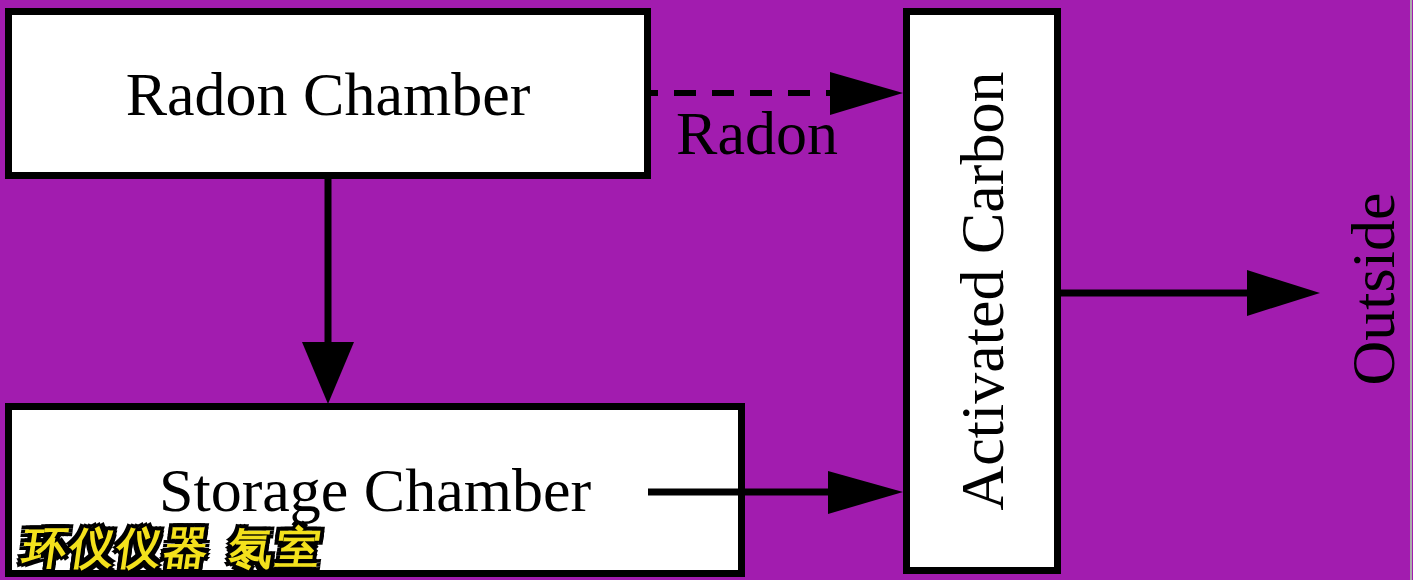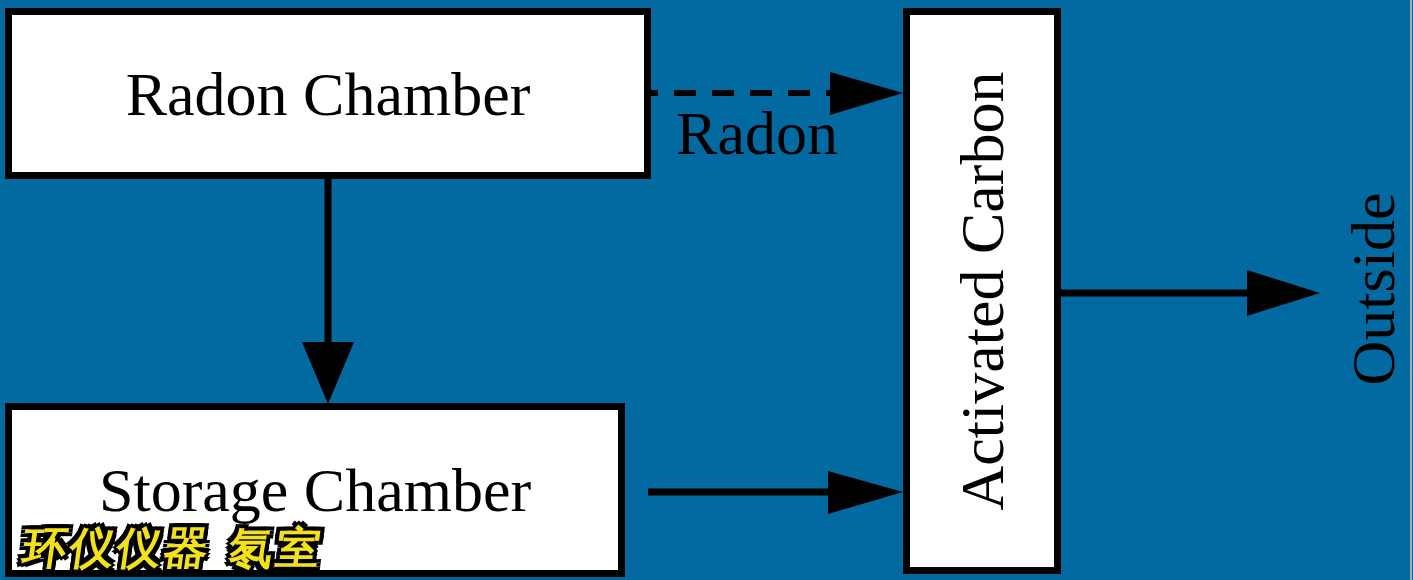--- a/index.html
+++ b/index.html
@@ -1,20 +1,20 @@
 <!DOCTYPE html>
 <html><head>
 <meta charset="utf-8">
 <style>
   html, body { margin: 0; padding: 0; background: #ffffff; }
   .diagram {
     position: relative;
     width: 1413px;
     height: 580px;
-    background: #0369a1;
+    background: #a21caf;
     overflow: hidden;
     font-family: "Liberation Serif", "DejaVu Serif", serif;
     color: #000;
   }
   .frame-right {
     position: absolute;
     right: 1px; top: 0;
     width: 2px; height: 580px;
     background: #ababab;
   }
@@ -26,21 +26,21 @@
     display: flex;
     align-items: center;
     justify-content: center;
   }
   .node-label {
     font-size: 62px;
     line-height: 1;
     white-space: nowrap;
   }
   .node-radon   { left: 5px;   top: 8px;   width: 646px; height: 171px; }
-  .node-storage { left: 5px;   top: 403px; width: 620px; height: 174px; text-align: center; }
+  .node-storage { left: 5px;   top: 403px; width: 740px; height: 174px; text-align: center; }
   .node-carbon  { left: 903px; top: 8px;   width: 158px; height: 566px; }
   .node-carbon .node-label { transform: rotate(-90deg); }
   .svg-layer {
     position: absolute;
     left: 0; top: 0;
     width: 1413px; height: 580px;
   }
   .float-label {
     position: absolute;
     font-size: 62px;

